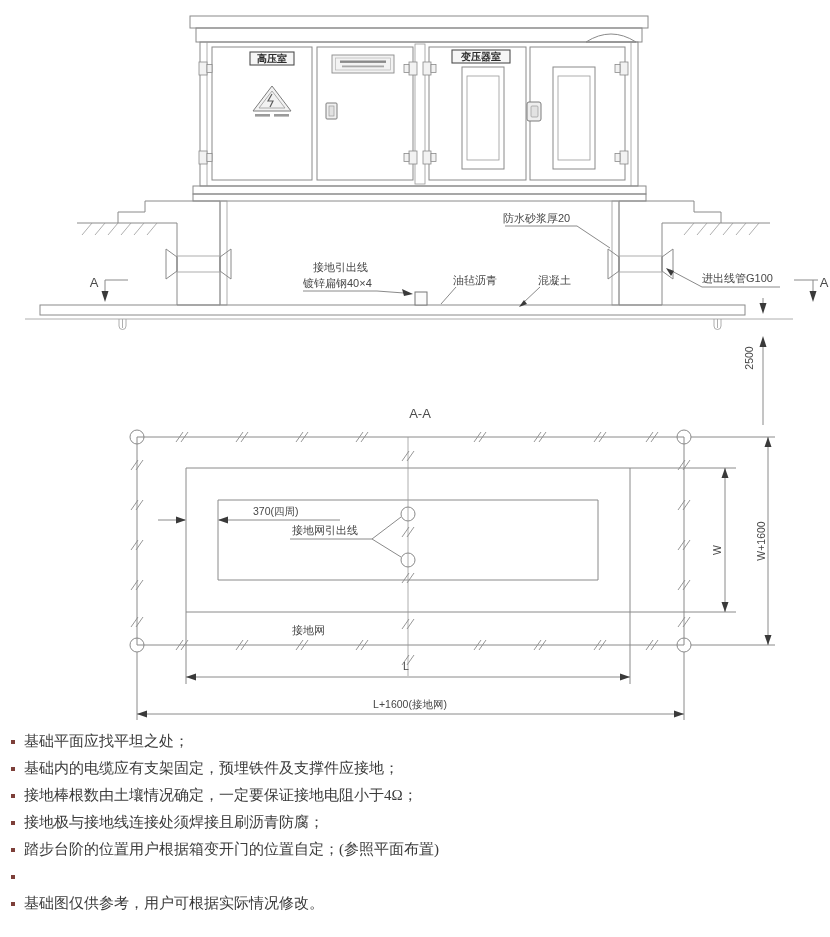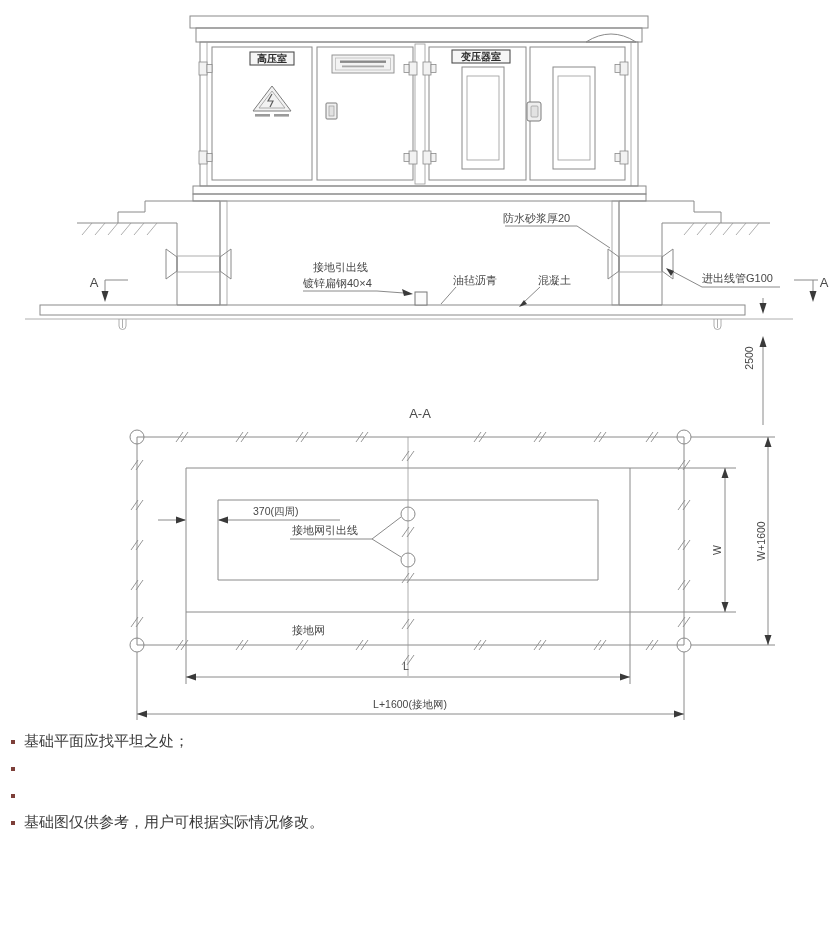--- a/index.html
+++ b/index.html
@@ -290,20 +290,33 @@
   </g>
 </svg>
 
 <div class="notes">
   <div class="note">
       <span class="bullet"></span>
       <span>基础平面应找平坦之处；</span>
     </div>
   <div class="note">
       <span class="bullet"></span>
+      <span>基础内的电缆应有支架固定，预埋铁件及支撑件应接地；</span>
+    </div>
+  <div class="note">
+      <span class="bullet"></span>
+      <span>接地棒根数由土壤情况确定，一定要保证接地电阻小于4Ω；</span>
+    </div>
+  <div class="note">
+      <span class="bullet"></span>
+      <span>接地极与接地线连接处须焊接且刷沥青防腐；</span>
+    </div>
+  <div class="note">
+      <span class="bullet"></span>
+      <span>踏步台阶的位置用户根据箱变开门的位置自定；(参照平面布置)</span>
     </div>
   <div class="note">
       <span class="bullet"></span>
     </div>
   <div class="note">
       <span class="bullet"></span>
       <span>基础图仅供参考，用户可根据实际情况修改。</span>
     </div>
 </div>
 

